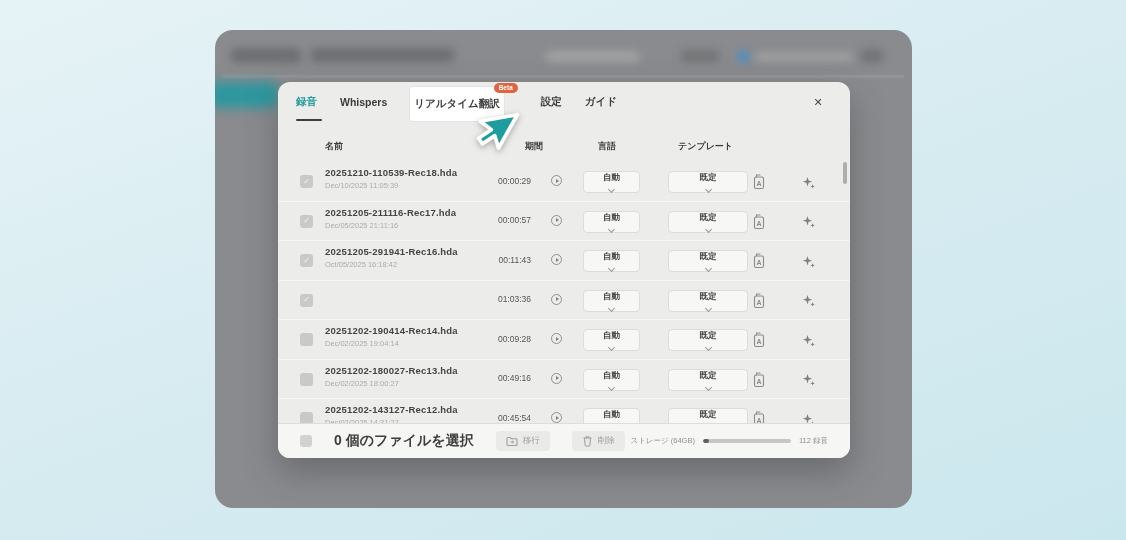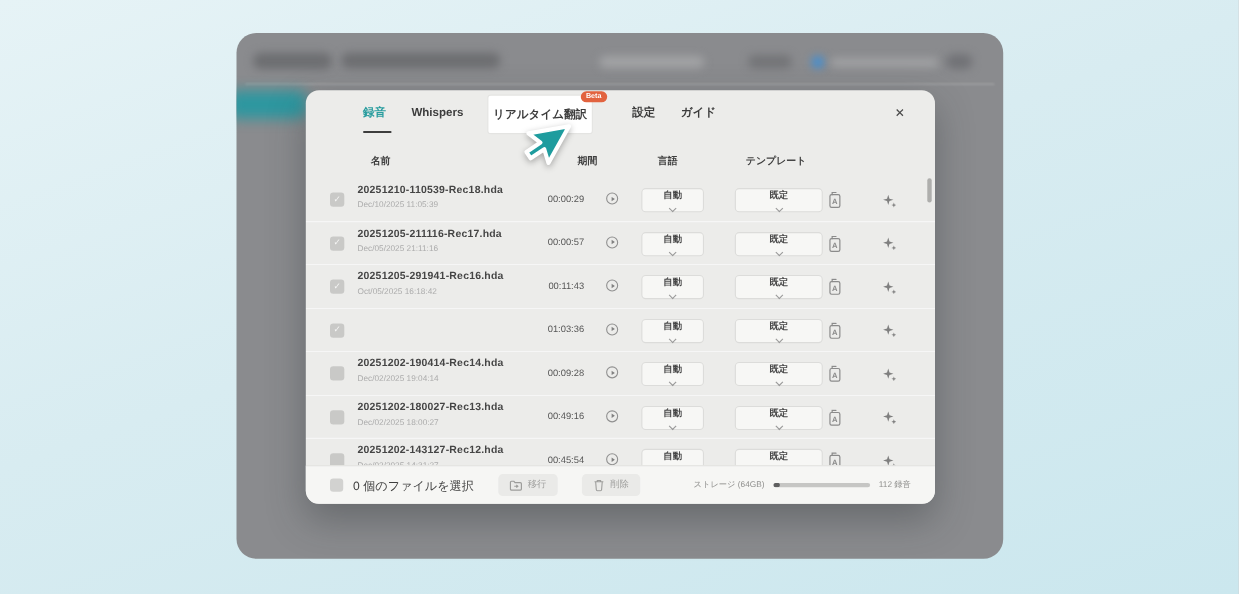--- a/index.html
+++ b/index.html
@@ -24,35 +24,35 @@
     position:absolute; left:278px; top:82px; width:572px; height:376px;
     background:#ececea; border-radius:12px;
     box-shadow:0 14px 34px rgba(40,45,48,0.35);
   }
 
   
   .tabs { position:absolute; top:0; left:0; right:0; height:40px;
     display:flex; align-items:center; padding-left:18px; }
   .tab { font-size:10.5px; font-weight:bold; color:#3c3c3c; margin-right:23px;
     position:relative; height:40px; display:flex; align-items:center; cursor:default; }
-  .tab.active { color:#2a9d9f;margin-left:34px; }
+  .tab.active { color:#2a9d9f; }
   .tab.active::after { content:""; position:absolute; left:0; bottom:1px;
     width:26px; height:2px; background:#3d3d3d; border-radius:1px; }
   .tab.highlight { background:#ffffff; height:34px; margin-top:3px; padding:0 4px;
     border-radius:2px; box-shadow:0 0 0 1px rgba(0,0,0,0.03); }
   .badge { position:absolute; top:-4px; right:-14px; background:#e2633f; color:#fff;
     font-size:6.5px; font-weight:bold; padding:1.5px 5px; border-radius:6px; line-height:1.2; }
   .close-btn { position:absolute; right:24px; top:12px; width:16px; height:16px;
     font-size:11px; color:#4a4a4a; display:flex; align-items:center; justify-content:center; }
 
   
   .thead { position:absolute; top:58px; left:0; right:0; height:16px;
     font-size:9px; font-weight:bold; color:#3e3e3e; }
   .thead span { position:absolute; top:0; }
-  .th-name { left:59px; } .th-duration { left:247px; }
+  .th-name { left:47px; } .th-duration { left:247px; }
   .th-language { left:320px; } .th-template { left:400px; }
 
   
   .list { position:absolute; top:80px; left:0; right:0; bottom:35px; overflow:hidden; }
   .row { position:relative; height:39.5px; border-bottom:1px solid rgba(255,255,255,0.55); }
   .cb { position:absolute; left:22px; top:13px; width:13px; height:13px;
     background:#c9c9c7; border-radius:3px; display:flex; align-items:center;
     justify-content:center; }
   .cbmark { font-size:8px; color:rgba(255,255,255,0.85); line-height:1; }
   .row.nocheck .cbmark { visibility:hidden; }
@@ -80,21 +80,21 @@
 
   
   .scroll-thumb { position:absolute; right:3px; top:80px; width:4px; height:22px;
     background:#aeaeac; border-radius:2px; }
 
   
   .footer { position:absolute; left:0; right:0; bottom:0; height:35px;
     background:#f6f6f4; border-top:1px solid #ddddda;
     border-radius:0 0 12px 12px; display:flex; align-items:center; padding:0 22px; }
   .f-cb { width:12px; height:12px; background:#d2d2d0; border-radius:3px; }
-  .f-sel { font-size:11px; font-weight:normal; color:#3e3e3e; margin-left:9px; }
+  .f-sel { font-size:14px; font-weight:bold; color:#3e3e3e; margin-left:22px; }
   .f-btn { display:flex; align-items:center; gap:5px; background:#eaeae8;
     border-radius:4px; padding:4px 10px; font-size:8.5px; color:#9d9d9b;
     margin-left:22px; border:none; }
   .f-btn svg { display:block; }
   .f-right { margin-left:auto; display:flex; align-items:center; gap:8px; }
   .f-storage, .f-count { font-size:7.5px; color:#8f8f8d; }
   .progress { width:88px; height:4px; background:#c6c6c4; border-radius:2px; overflow:hidden; }
   .progress-fill { height:100%; background:#5f5f5f; border-radius:2px; }
 
   

